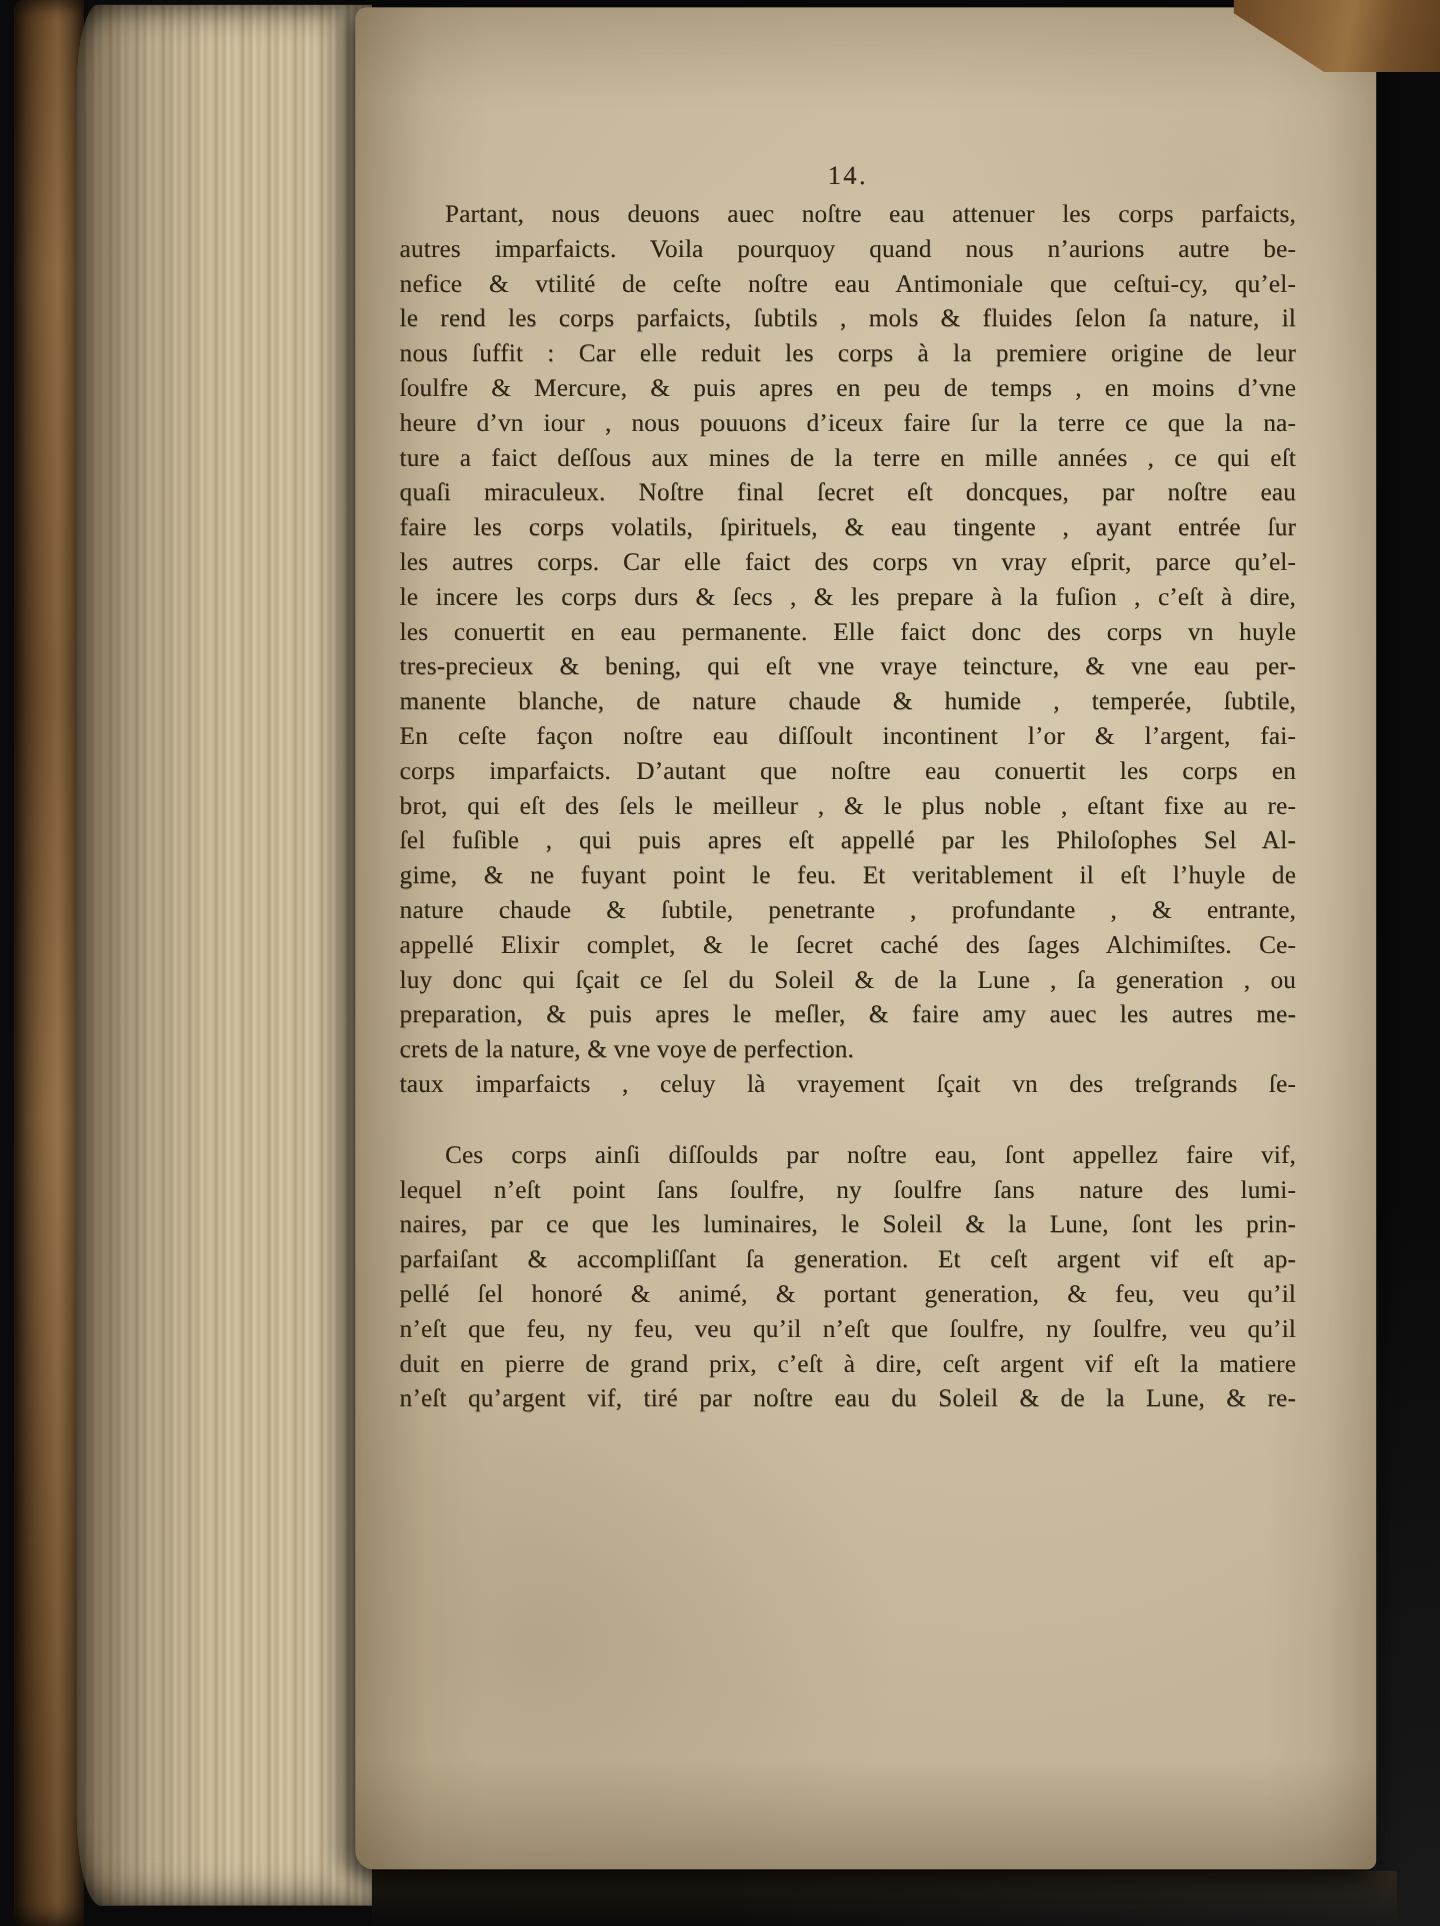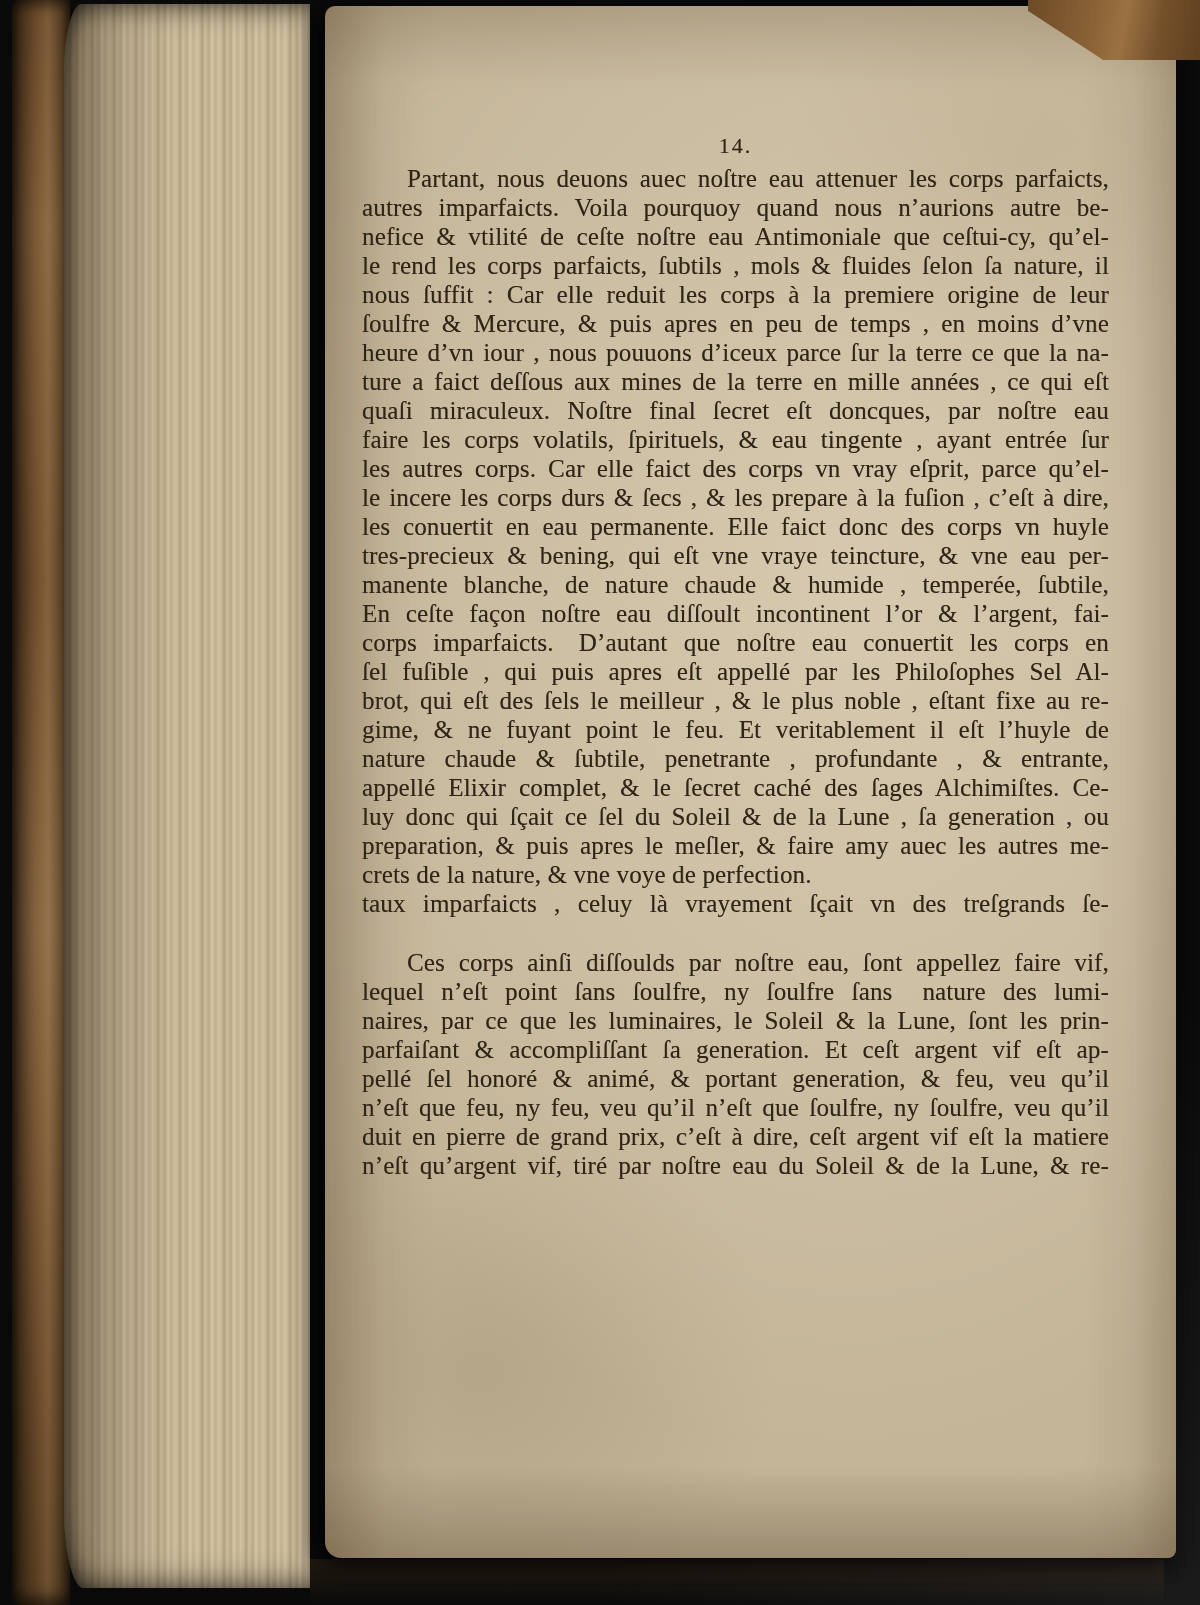--- a/index.html
+++ b/index.html
@@ -61,21 +61,20 @@
       linear-gradient(90deg, rgba(85,62,36,0.30), rgba(85,62,36,0.06) 7%, rgba(85,62,36,0) 13%),
       linear-gradient(270deg, rgba(85,62,36,0.24), rgba(85,62,36,0.06) 5%, rgba(85,62,36,0) 11%),
       linear-gradient(0deg, rgba(70,52,28,0.28), rgba(70,52,28,0) 6%),
       linear-gradient(180deg, rgba(95,75,48,0.20), rgba(95,75,48,0) 5%),
       var(--page-paper, #c4b598);
     border-radius: 10px 3px 8px 16px;
     box-shadow:
       -12px 5px 20px rgba(0,0,0,0.5),
       0 8px 18px rgba(0,0,0,0.45),
       inset 0 0 90px rgba(95,75,45,0.16);
-    margin-left: 29px;
   }
 
   
   .corner-leather {
     position: absolute;
     right: 0; top: 0;
     width: 172px; height: 60px;
     background:
       linear-gradient(100deg, #6d4a26, #8a6236 38%, #9a7242 55%, #75512b 75%, #5e3f1f),
       var(--corner-leather, #8a6136);
@@ -104,21 +103,21 @@
     font-size: 22px;
     letter-spacing: 2px;
     color: var(--ink, #2f2517);
     text-shadow: 0.3px 0.4px 0.6px rgba(43,32,18,0.4);
   }
 
   .paragraph { margin: 0; }
   .paragraph + .paragraph { margin-top: 30px; }
 
   .line {
-    font-size: 25px;
+    font-size: 21px;
     line-height: 29px;
     letter-spacing: 0.15px;
     text-align: justify;
     text-align-last: justify;
     white-space: normal;
     text-shadow: 0.3px 0.4px 0.5px rgba(43,32,18,0.38);
   }
   .line.indent { text-indent: 1.8em; }
   .line.no-justify { text-align-last: left; }
 </style>
@@ -133,33 +132,33 @@
     <div class="text-area">
       <div class="page-number">14.</div>
 
     <div class="paragraph">
           <div class="line indent">Partant, nous deuons auec noſtre eau attenuer les corps parfaicts,</div>
           <div class="line">autres imparfaicts. Voila pourquoy quand nous n’aurions autre be-</div>
           <div class="line">nefice &amp; vtilité de ceſte noſtre eau Antimoniale que ceſtui-cy, qu’el-</div>
           <div class="line">le rend les corps parfaicts, ſubtils , mols &amp; fluides ſelon ſa nature, il</div>
           <div class="line">nous ſuffit : Car elle reduit les corps à la premiere origine de leur</div>
           <div class="line">ſoulfre &amp; Mercure, &amp; puis apres en peu de temps , en moins d’vne</div>
-          <div class="line">heure d’vn iour , nous pouuons d’iceux parce ſur la terre ce que la na-</div>
+          <div class="line">heure d’vn iour , nous pouuons d’iceux faire ſur la terre ce que la na-</div>
           <div class="line">ture a faict deſſous aux mines de la terre en mille années , ce qui eſt</div>
           <div class="line">quaſi miraculeux. Noſtre final ſecret eſt doncques, par noſtre eau</div>
           <div class="line">faire les corps volatils, ſpirituels, &amp; eau tingente , ayant entrée ſur</div>
           <div class="line">les autres corps.  Car elle faict des corps vn vray eſprit, parce qu’el-</div>
           <div class="line">le incere les corps durs &amp; ſecs , &amp; les prepare à la fuſion , c’eſt à dire,</div>
           <div class="line">les conuertit en eau permanente.  Elle faict donc des corps vn huyle</div>
           <div class="line">tres-precieux &amp; bening, qui eſt vne vraye teincture, &amp; vne eau per-</div>
           <div class="line">manente blanche, de nature chaude &amp; humide , temperée, ſubtile,</div>
           <div class="line">En ceſte façon noſtre eau diſſoult incontinent l’or &amp; l’argent, fai-</div>
           <div class="line">corps imparfaicts. D’autant que noſtre eau conuertit les corps en</div>
+          <div class="line">brot, qui eſt des ſels le meilleur , &amp; le plus noble , eſtant fixe au re-</div>
           <div class="line">ſel fuſible , qui puis apres eſt appellé par les Philoſophes Sel Al-</div>
-          <div class="line">brot, qui eſt des ſels le meilleur , &amp; le plus noble , eſtant fixe au re-</div>
           <div class="line">gime, &amp; ne fuyant point le feu.  Et veritablement il eſt l’huyle de</div>
           <div class="line">nature chaude &amp; ſubtile, penetrante , profundante , &amp; entrante,</div>
           <div class="line">appellé Elixir complet, &amp; le ſecret caché des ſages Alchimiſtes. Ce-</div>
           <div class="line">luy donc qui ſçait ce ſel du Soleil &amp; de la Lune , ſa generation , ou</div>
           <div class="line">preparation, &amp; puis apres le meſler, &amp; faire amy auec les autres me-</div>
           <div class="line no-justify">crets de la nature, &amp; vne voye de perfection.</div>
           <div class="line">taux imparfaicts , celuy là vrayement ſçait vn des treſgrands ſe-</div>
         </div>
         <div class="paragraph">
           <div class="line indent">Ces corps ainſi diſſoulds par noſtre eau, ſont appellez faire vif,</div>

